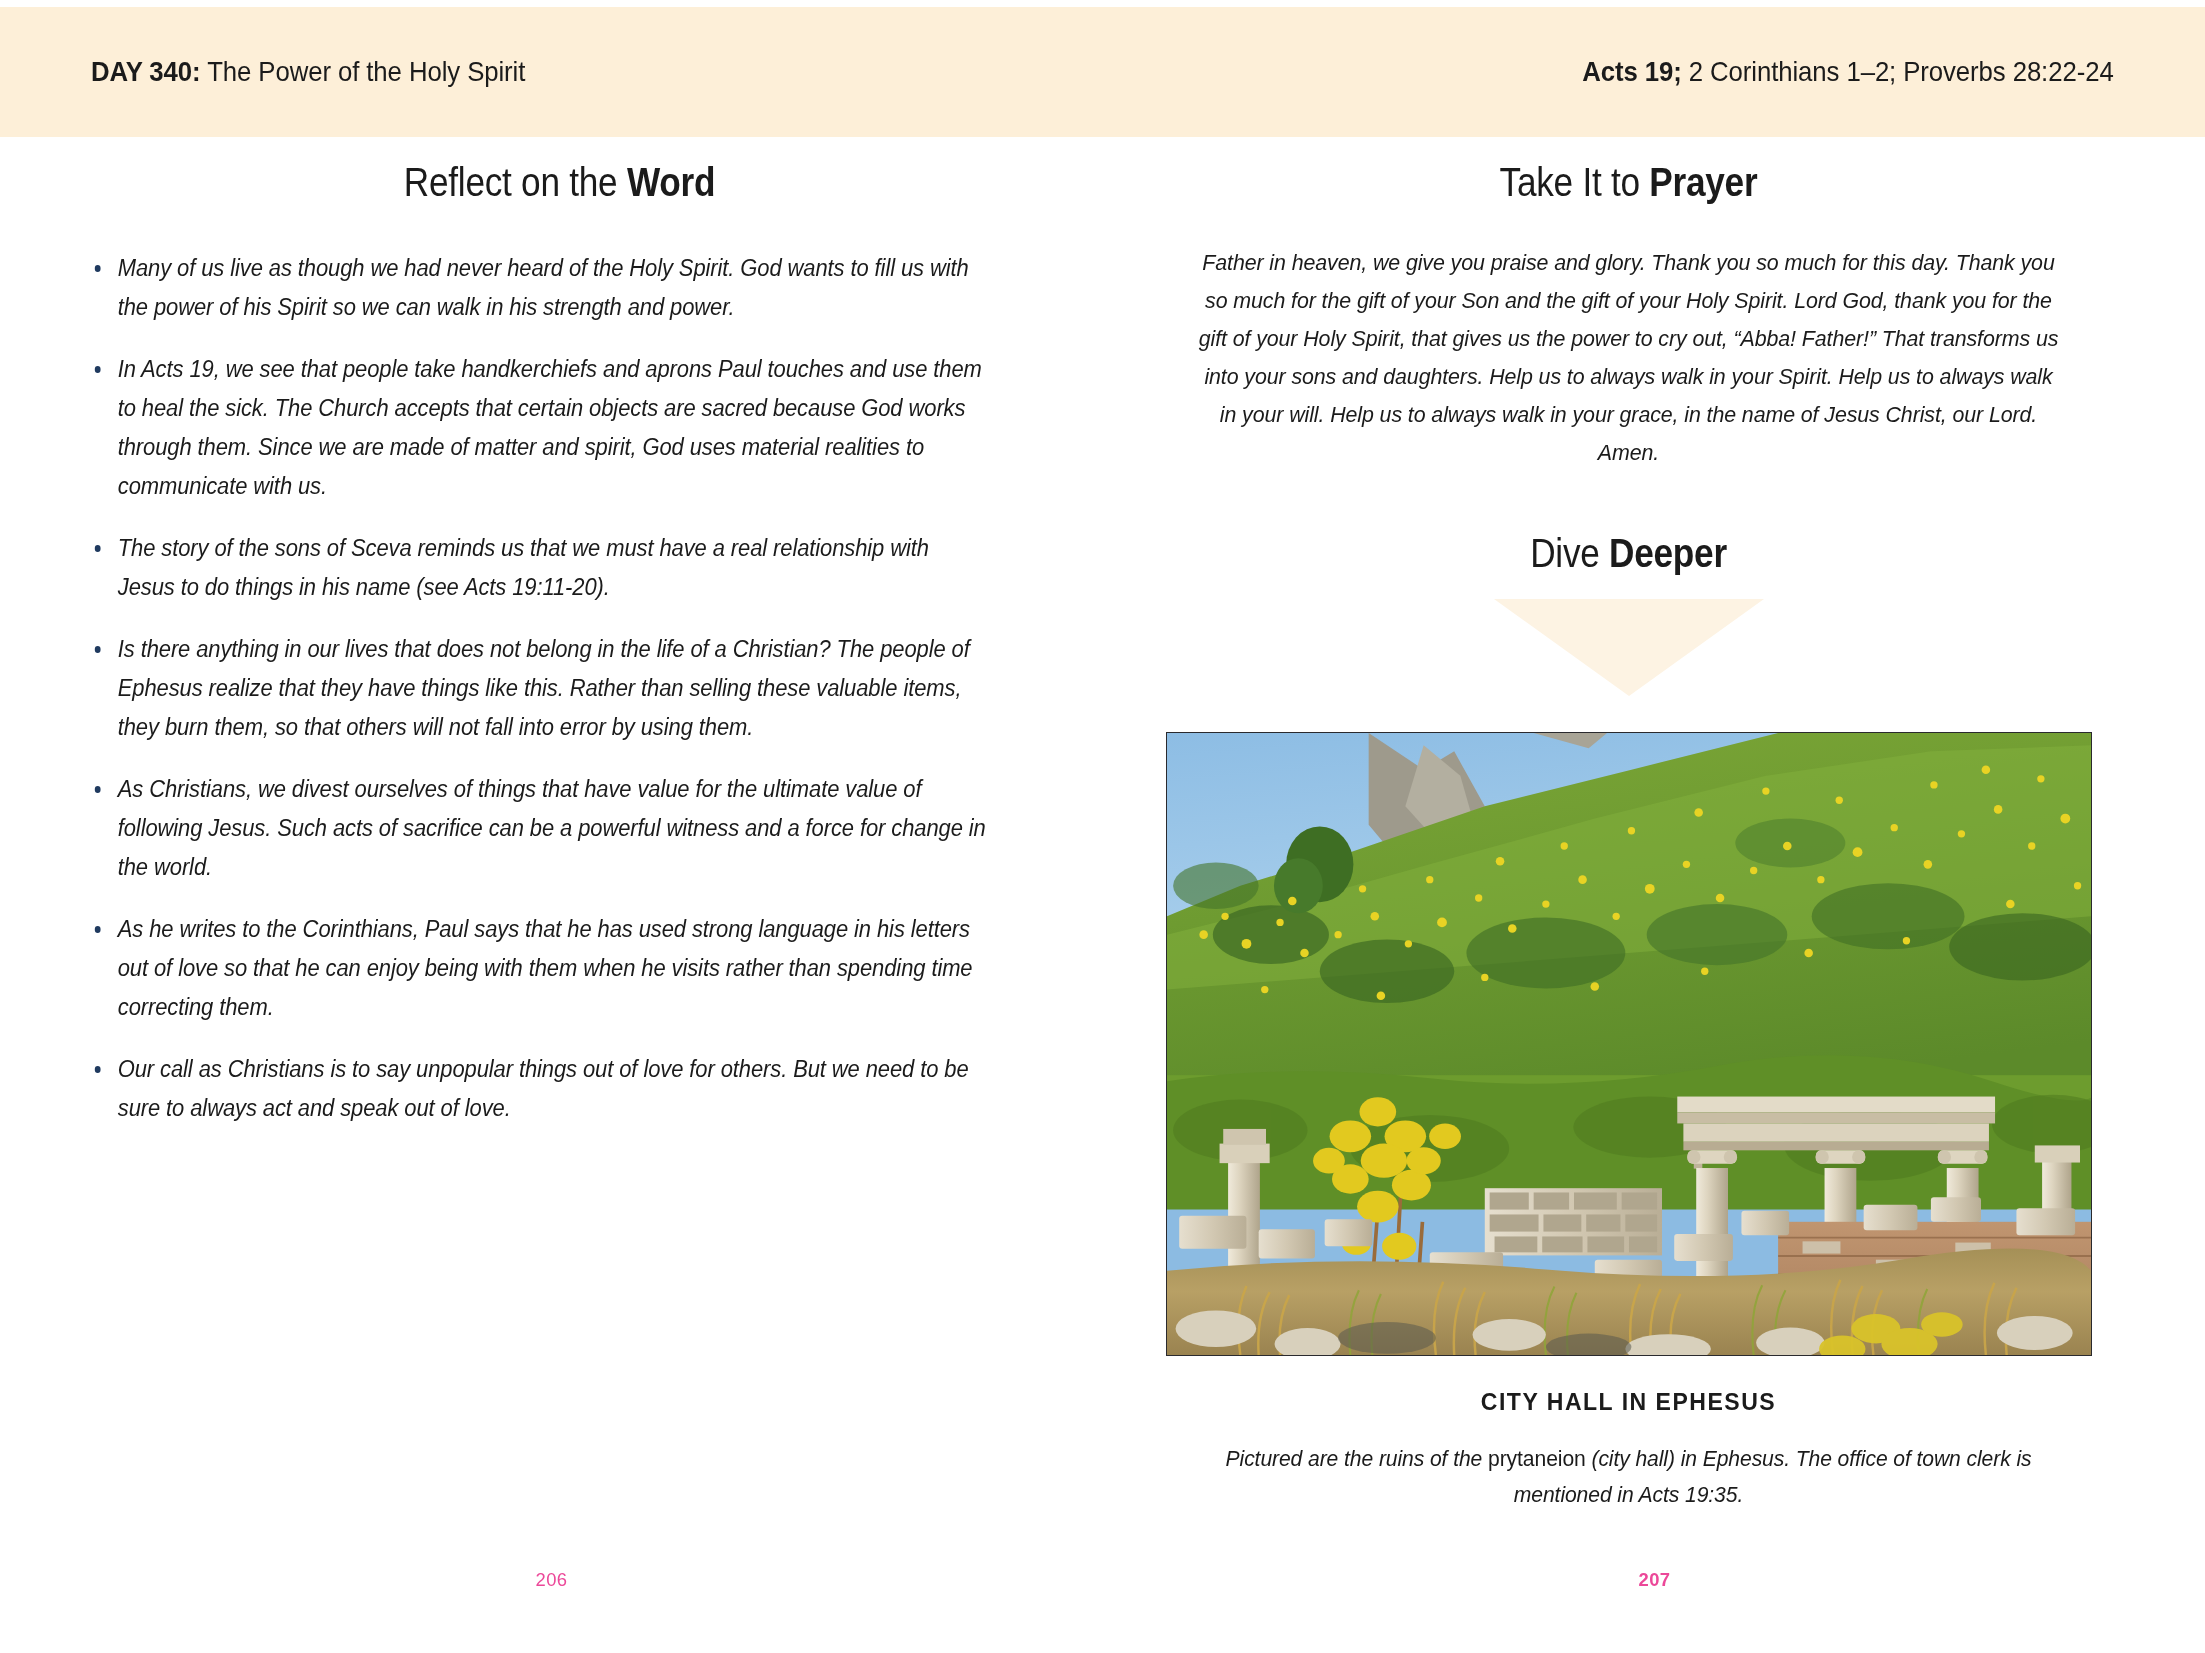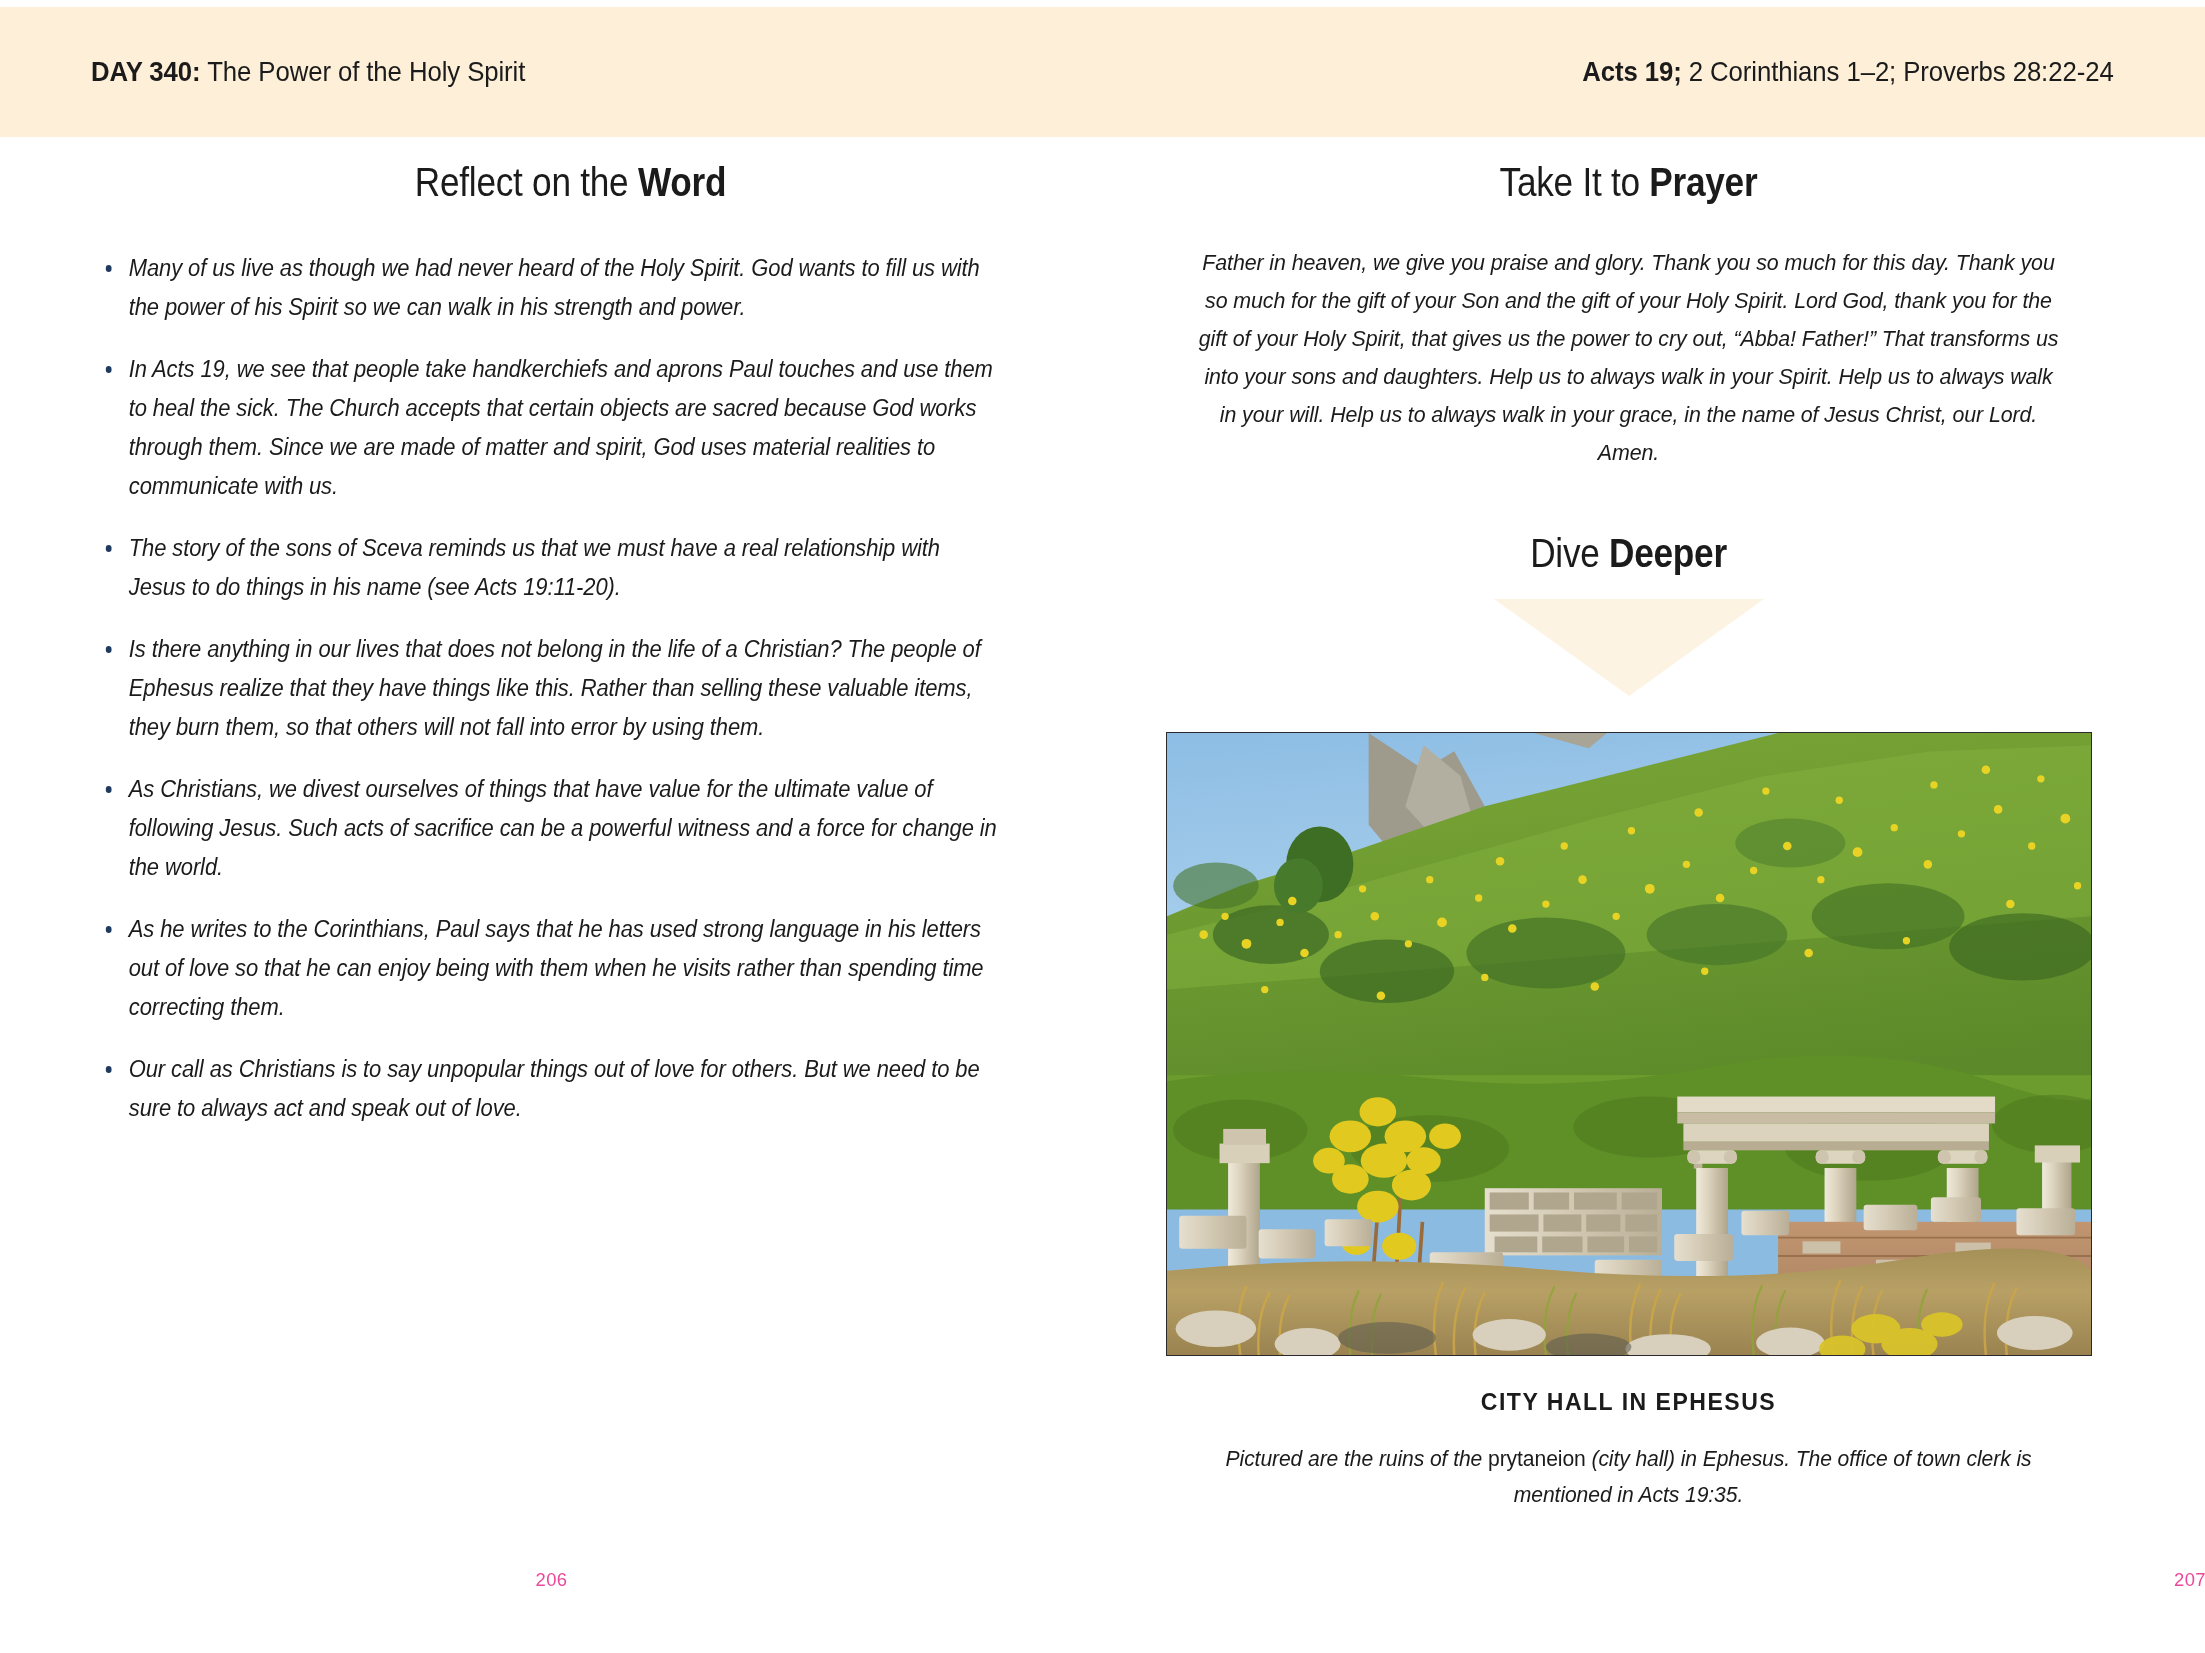--- a/index.html
+++ b/index.html
@@ -46,21 +46,21 @@
     font-stretch: condensed;
     transform: scaleX(0.92);
   }
   .header-left { transform-origin: left center; }
   .header-right { transform-origin: right center; }
   .hdr-strong { font-weight: 700; }
 
   
   .col-left {
     position: absolute;
-    left: 102px;
+    left: 91px;
     top: 153px;
     width: 937px;
   }
   .col-right {
     position: absolute;
     left: 1160px;
     top: 153px;
     width: 937px;
   }
 
@@ -193,21 +193,21 @@
 
   
   .page-number {
     position: absolute;
     top: 1562px;
     font-size: 18.4px;
     color: #ec4899;
     letter-spacing: 0.4px;
   }
   .page-number.left  { left: 0; width: 1103px; text-align: center; }
-  .page-number.right { left: 1103px; width: 1103px; text-align: right; }
+  .page-number.right { left: 1103px; width: 1103px; text-align: center; font-weight: bold; }
 </style>
 </head>
 <body>
 
 <div class="page">
 
   <div class="header-band">
     <div class="header-inner">
       <div class="header-left"><span class="hdr-strong">DAY 340:</span><span> The Power of the Holy Spirit</span></div>
       <div class="header-right"><span class="hdr-strong">Acts 19;</span><span> 2 Corinthians 1–2; Proverbs 28:22-24</span></div>

